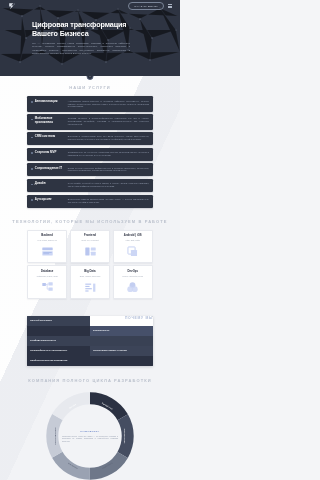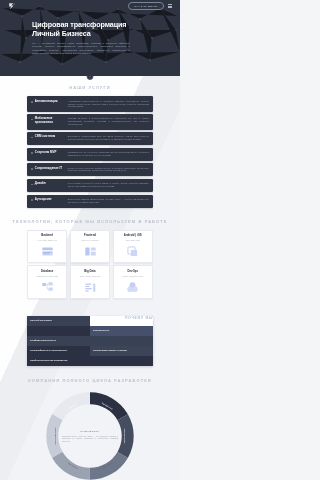--- a/index.html
+++ b/index.html
@@ -268,21 +268,21 @@
         <button class="top-btn">ЗАКАЗАТЬ ЗВОНОК</button>
         <span class="burger">
             <i></i>
             <i></i>
             <i></i>
           </span>
       </div>
     </div>
 
     <div class="hero-body">
-      <h1 class="hero-title">Цифровая трансформация Личный Бизнеса</h1>
+      <h1 class="hero-title">Цифровая трансформация Вашего Бизнеса</h1>
       <p class="hero-desc">Мы — IT-компания полного цикла разработки. Создаём и внедряем цифровые решения, которые автоматизируют бизнес-процессы, сокращают издержки и увеличивают прибыль. Проектируем веб-сервисы, мобильные приложения и корпоративные системы под задачи Вашего бизнеса.</p>
     </div>
     <div class="hero-fade"></div>
   </section>
 
   <div class="light">
 
     <div style="position:relative;height:0">
       <div class="scroll-dot">
         <span>▾</span>

